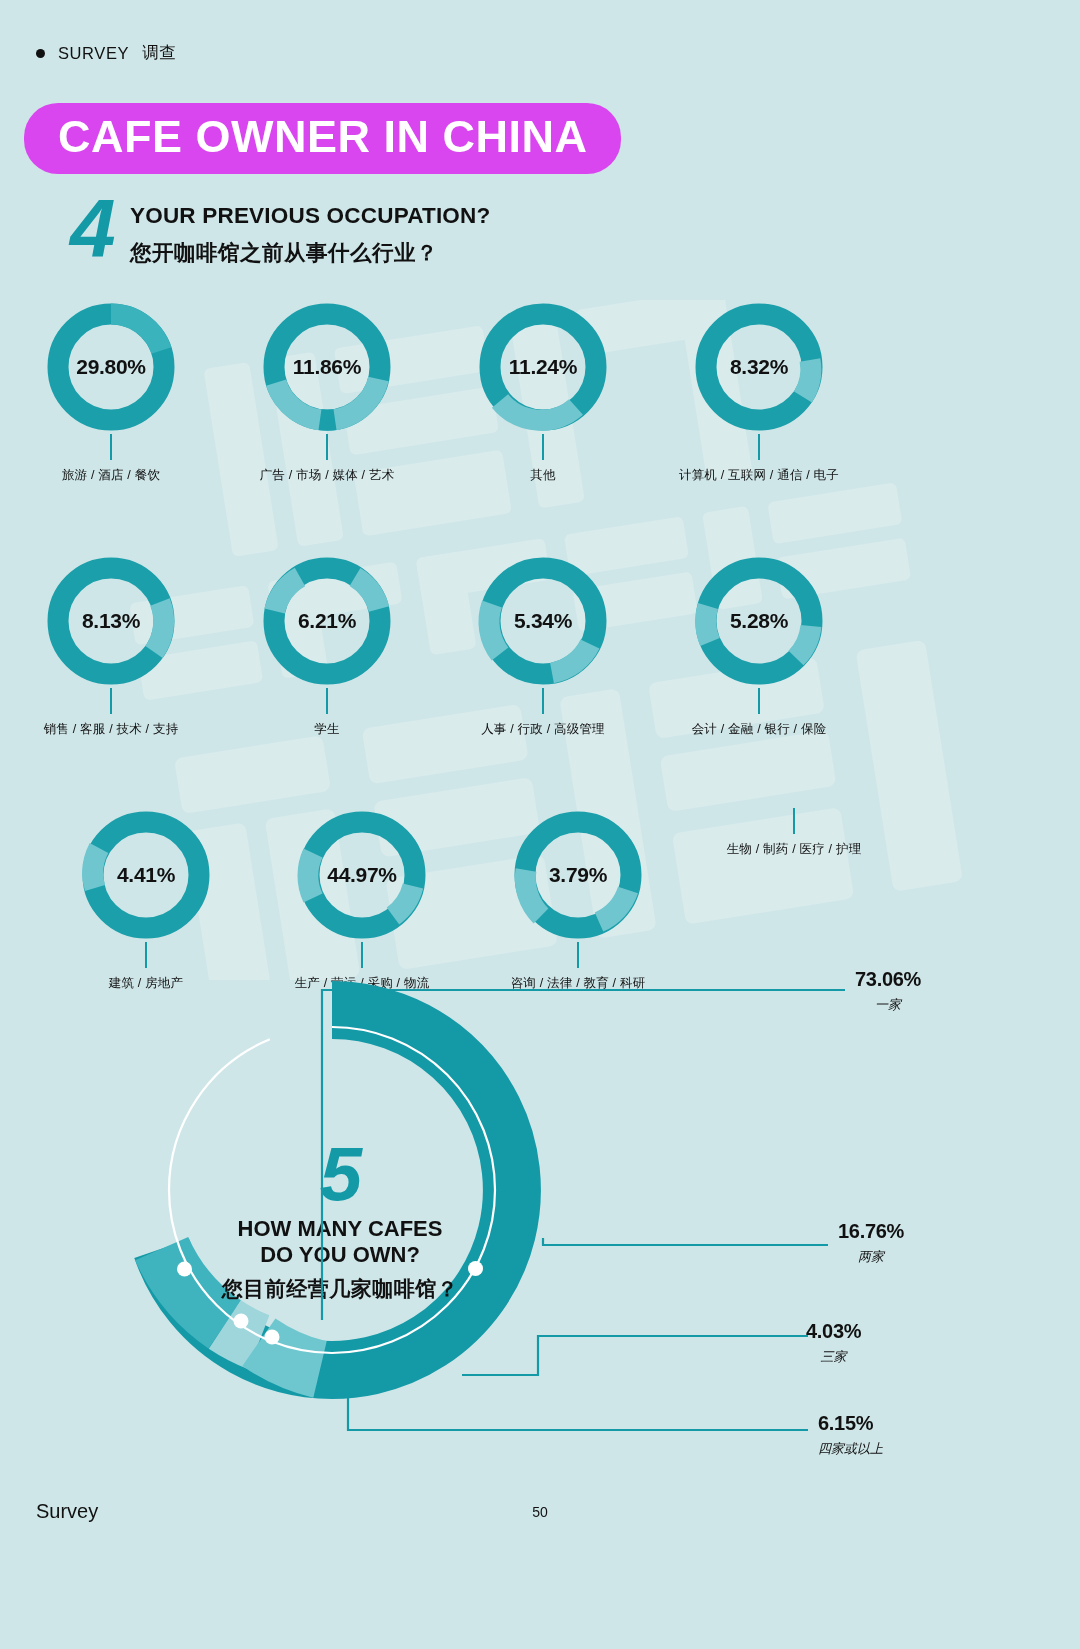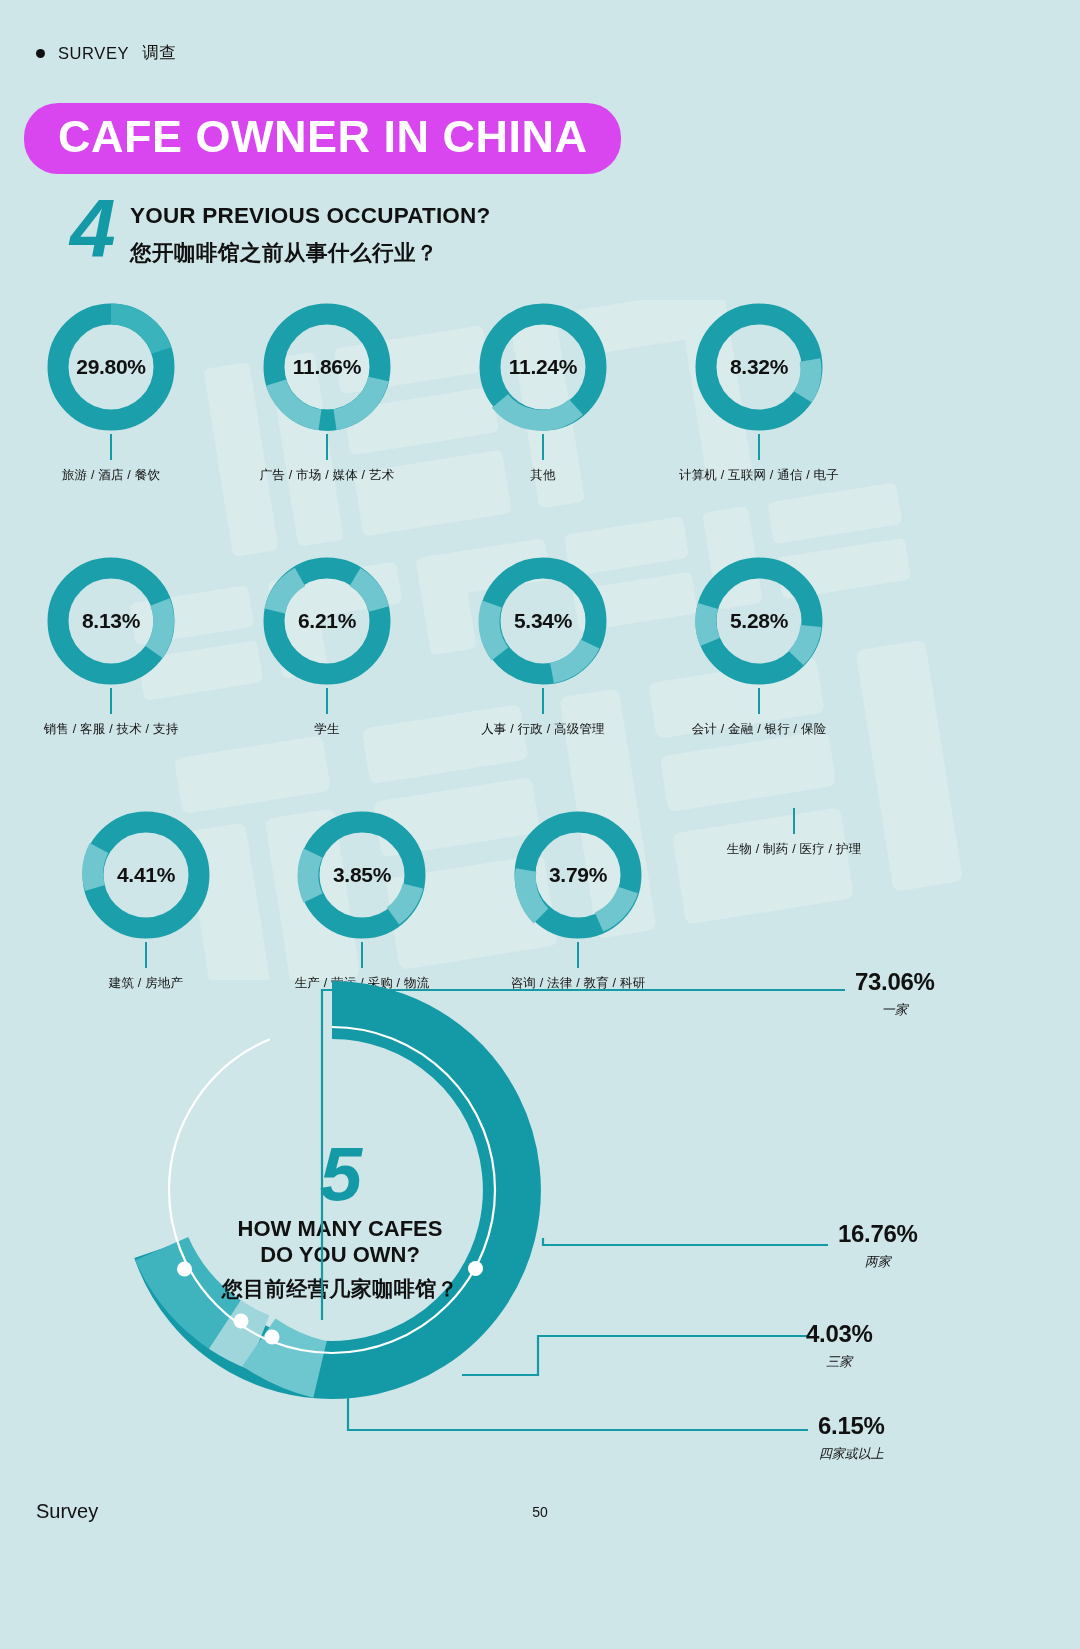--- a/index.html
+++ b/index.html
@@ -72,21 +72,21 @@
     position:absolute;left:180px;top:185px;width:320px;
     text-align:center;
   }
   .bigcenter .five{
     font-size:76px;font-weight:bold;color:#149aa7;line-height:.9;font-style:italic;letter-spacing:-2px;
   }
   .bigcenter .en{font-size:22px;font-weight:bold;line-height:1.15;margin-top:8px;color:#111;}
   .bigcenter .cn{font-size:21px;font-weight:bold;margin-top:8px;color:#111;letter-spacing:.5px;}
 
   .callout{position:absolute;text-align:left;}
-  .callout .v{font-size:24px;font-weight:bold;color:#111;letter-spacing:-.3px;}
+  .callout .v{font-size:20px;font-weight:bold;color:#111;letter-spacing:-.3px;}
   .callout .l{font-size:13px;color:#111;margin-top:5px;text-align:center;font-style:italic;}
   .c1{left:855px;top:968px;}
   .c1 .l{text-align:center;}
   .c2{left:838px;top:1220px;}
   .c3{left:806px;top:1320px;}
   .c4{left:818px;top:1412px;}
 
   
   .footer-left{position:absolute;left:36px;top:1500px;font-size:20px;color:#111;}
   .footer-page{position:absolute;left:0;top:1504px;width:1080px;text-align:center;font-size:14px;color:#111;}
@@ -256,21 +256,21 @@
       <div class="stem"></div>
       <div class="caplabel">建筑 / 房地产</div>
     </div>
     <div class="cell">
       <div class="donutwrap">
         <svg width="134" height="134" viewBox="0 0 134 134">
           <circle cx="67" cy="67" r="53" fill="none" stroke="#1a9fab" stroke-width="21"></circle>
           <path d="M18 90 A53 53 0 0 1 18 45" fill="none" stroke="#6fc6ce" stroke-width="21"></path>
           <path d="M98 108 A53 53 0 0 0 118 78" fill="none" stroke="#6fc6ce" stroke-width="21"></path>
         </svg>
-        <div class="pct">3.85%</div>
+        <div class="pct">44.97%</div>
       </div>
       <div class="stem"></div>
       <div class="caplabel">生产 / 营运 / 采购 / 物流</div>
     </div>
     <div class="cell">
       <div class="donutwrap">
         <svg width="134" height="134" viewBox="0 0 134 134">
           <circle cx="67" cy="67" r="53" fill="none" stroke="#1a9fab" stroke-width="21"></circle>
           <path d="M30 108 A53 53 0 0 1 15 62" fill="none" stroke="#6fc6ce" stroke-width="21"></path>
           <path d="M88 114 A53 53 0 0 0 117 82" fill="none" stroke="#6fc6ce" stroke-width="21"></path>

